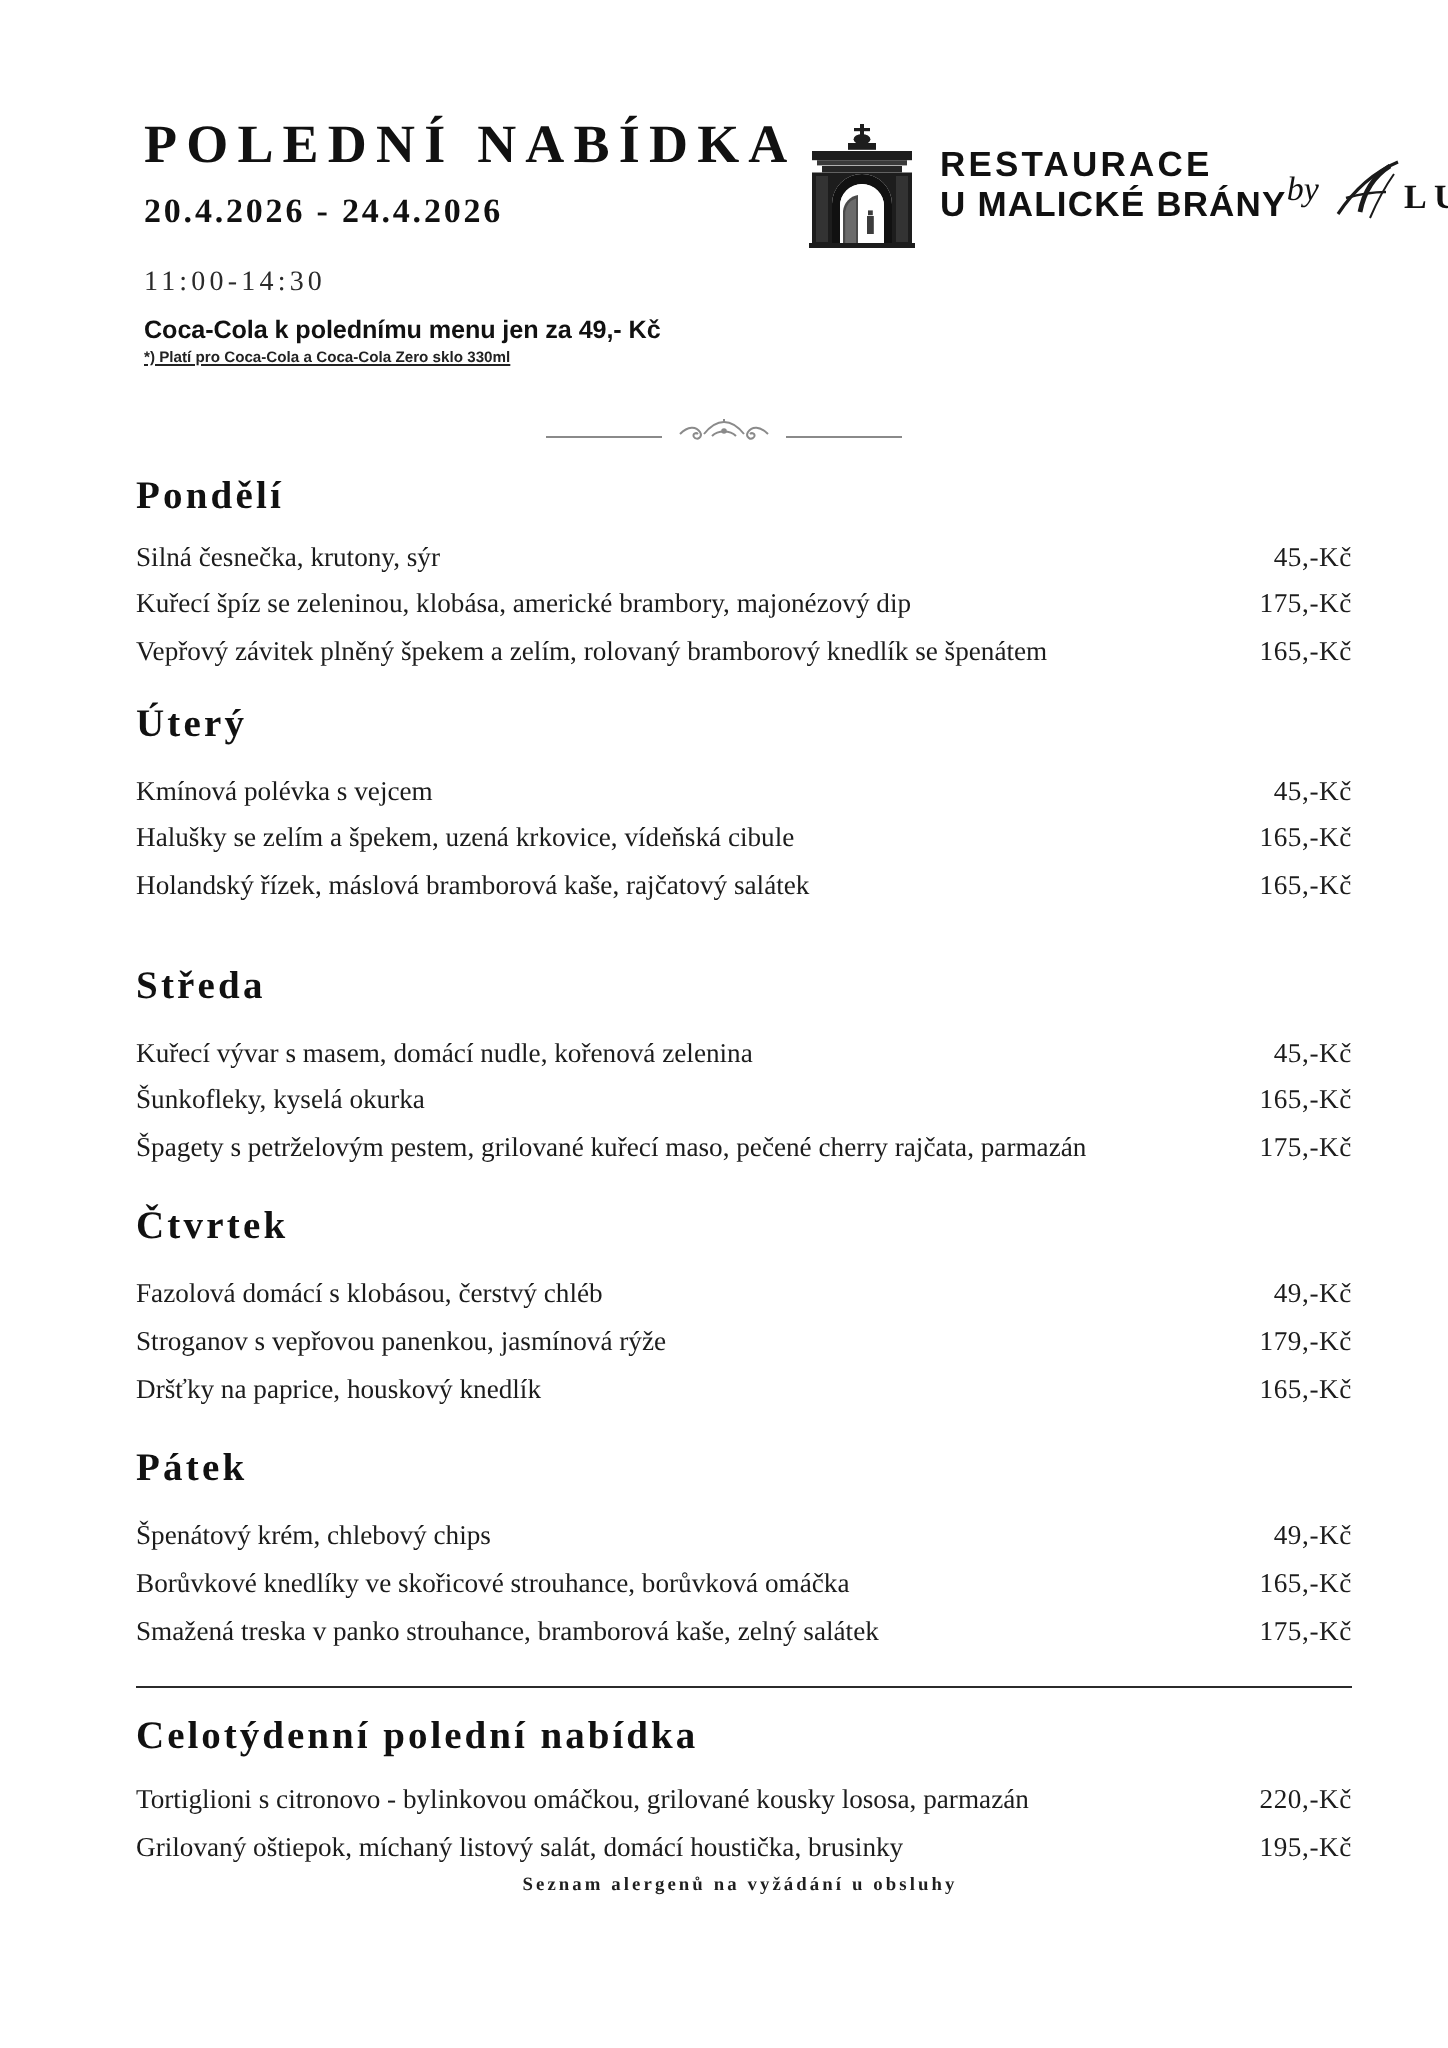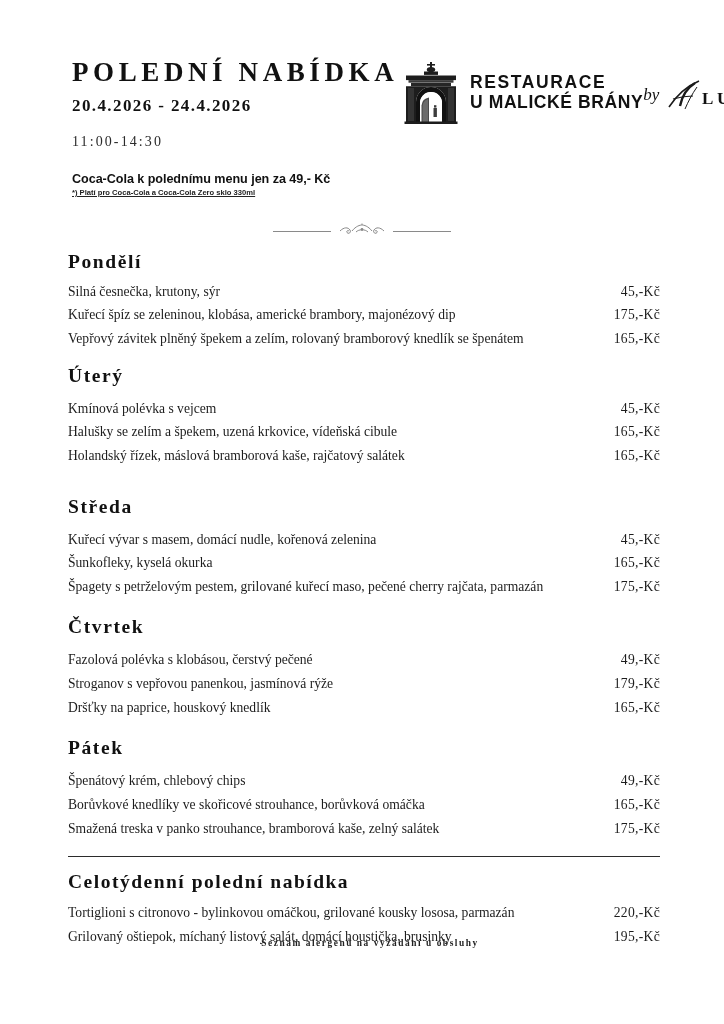--- a/index.html
+++ b/index.html
@@ -62,21 +62,21 @@
 
   .menu-weight-note {
     font-family: "Liberation Serif", "DejaVu Serif", serif;
     font-size: 9px;
     letter-spacing: 1.15px;
     color: #3a3a3a;
     margin: 0;
     white-space: nowrap;
   }
 
-  .promo-block { margin-top: 22px; }
+  .promo-block { margin-top: 8px; }
 
   .promo-line {
     font-family: "Liberation Sans", "DejaVu Sans", sans-serif;
     font-size: 12.6px;
     font-weight: bold;
     color: #111;
     letter-spacing: -0.05px;
     margin: 0 0 2px 0;
     white-space: nowrap;
   }
@@ -162,21 +162,21 @@
   .ornament {
     display: flex;
     align-items: center;
     justify-content: center;
     margin: 26px 0 10px 0;
   }
   .orn-rule { width: 58px; height: 1px; background: #8a8a8a; }
   .orn-mark { margin: 0 5px; }
 
   
-  .menu-body { padding: 0 64px 0 68px; }
+  .menu-body { padding: 0 48px 0 68px; }
 
   .day-block { }
   .day-block.d-mon { margin-bottom: 14px; }
   .day-block.d-tue { margin-bottom: 28px; }
   .day-block.d-wed { margin-bottom: 18px; margin-top: 28px; }
   .day-block.d-thu { margin-bottom: 18px; }
   .day-block.d-fri { margin-bottom: 10px; }
 
   .day-name {
     font-family: "Liberation Serif", "DejaVu Serif", serif;
@@ -480,21 +480,21 @@
       </div>
       <div class="dish-row">
         <span class="dish-name">Špagety s petrželovým pestem, grilované kuřecí maso, pečené cherry rajčata, parmazán</span>
         <span class="dish-price">175,-Kč</span>
       </div>
     </section>
 
     <section class="day-block d-thu">
       <h2 class="day-name">Čtvrtek</h2>
       <div class="dish-row">
-        <span class="dish-name">Fazolová polévka s klobásou, čerstvý pečené</span>
+        <span class="dish-name">Fazolová domácí s klobásou, čerstvý chléb</span>
         <span class="dish-price">49,-Kč</span>
       </div>
       <div class="dish-row">
         <span class="dish-name">Stroganov s vepřovou panenkou, jasmínová rýže</span>
         <span class="dish-price">179,-Kč</span>
       </div>
       <div class="dish-row">
         <span class="dish-name">Dršťky na paprice, houskový knedlík</span>
         <span class="dish-price">165,-Kč</span>
       </div>

